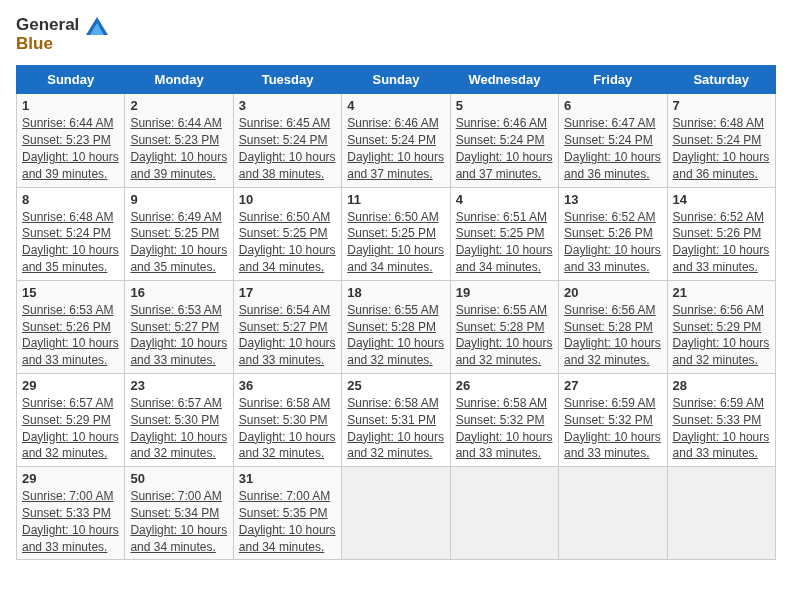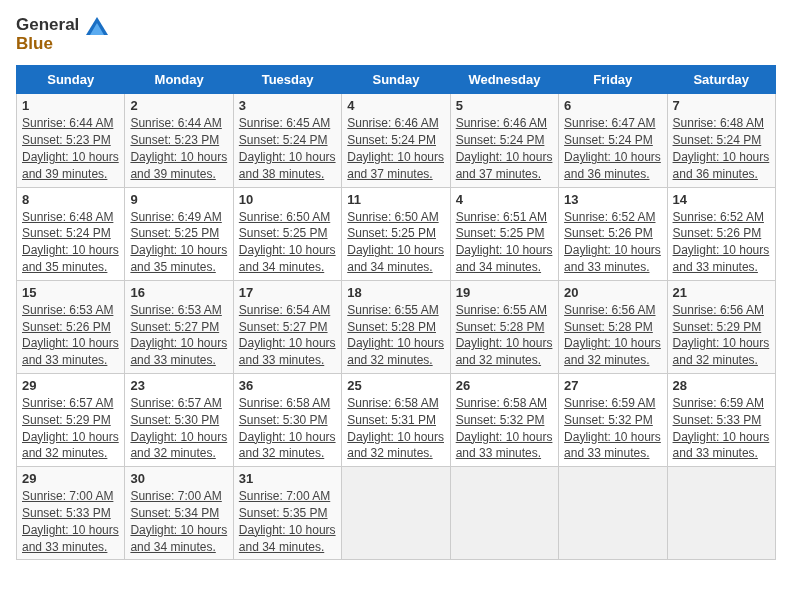--- a/index.html
+++ b/index.html
@@ -315,21 +315,21 @@
       </tr>
       <tr>
         <td>
           <span class="day-number">29</span>
           <div class="day-info" style="white-space: pre-line;">Sunrise: 7:00 AM
 Sunset: 5:33 PM
 Daylight: 10 hours
 and 33 minutes.</div>
         </td>
         <td>
-          <span class="day-number">30</span>
+          <span class="day-number">50</span>
           <div class="day-info" style="white-space: pre-line;">Sunrise: 7:00 AM
 Sunset: 5:34 PM
 Daylight: 10 hours
 and 34 minutes.</div>
         </td>
         <td>
           <span class="day-number">31</span>
           <div class="day-info" style="white-space: pre-line;">Sunrise: 7:00 AM
 Sunset: 5:35 PM
 Daylight: 10 hours

